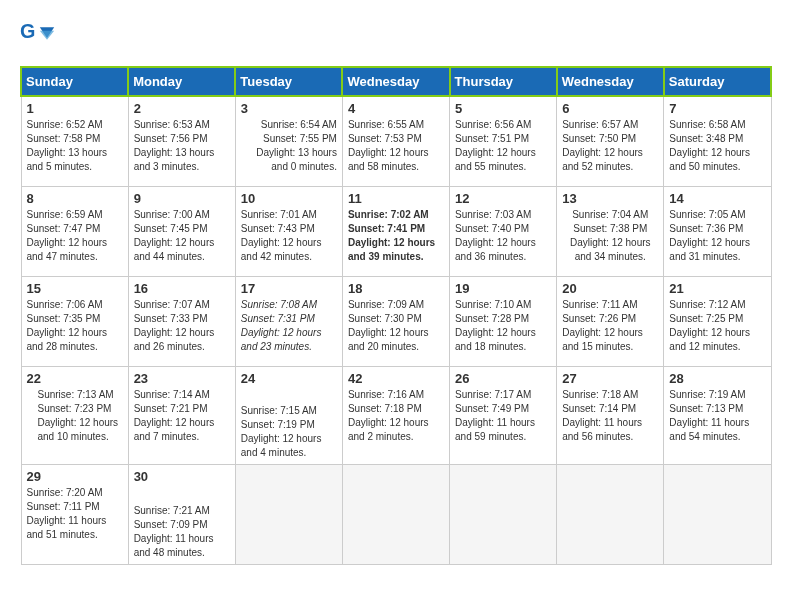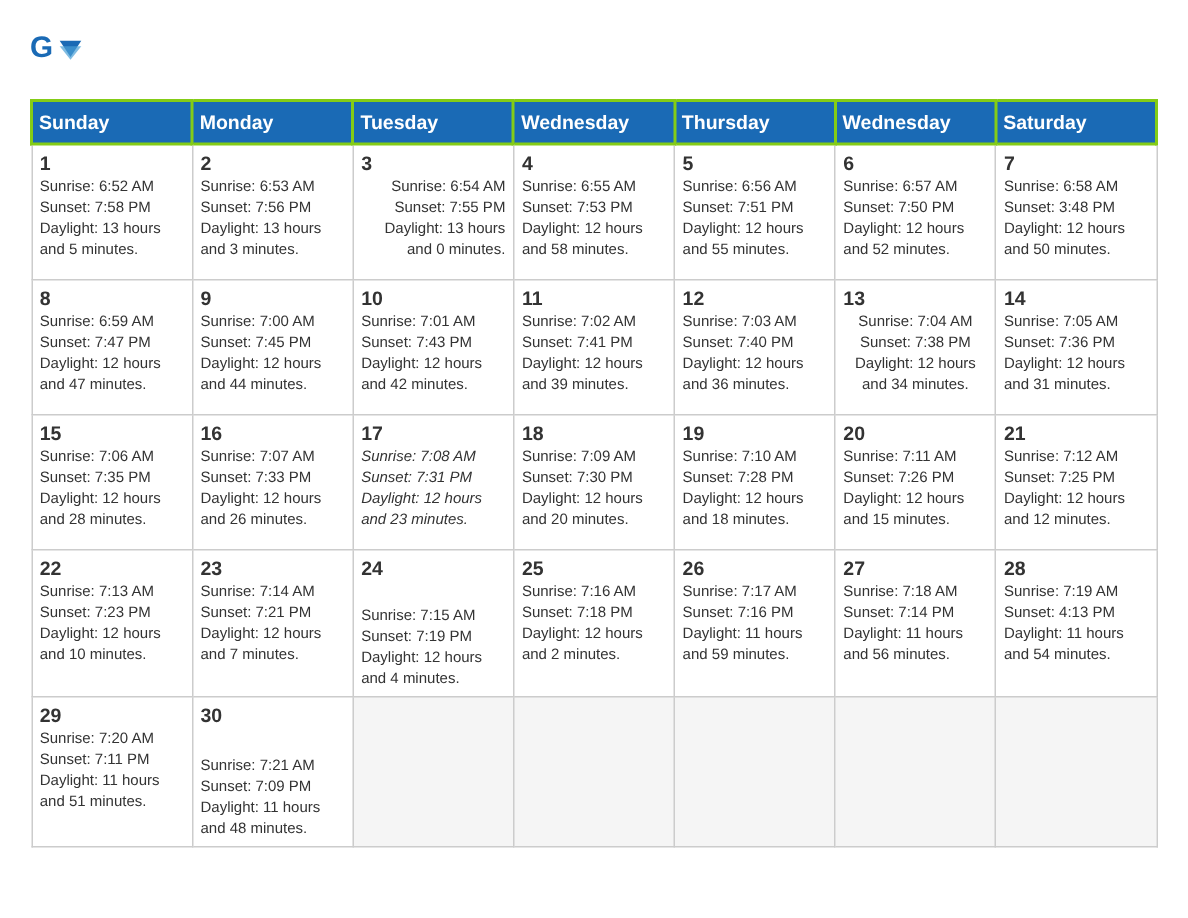--- a/index.html
+++ b/index.html
@@ -182,21 +182,21 @@
         </td>
         <td>
           <span class="day-num">10</span>
           <div class="day-info" style="white-space: pre-line;">Sunrise: 7:01 AM
 Sunset: 7:43 PM
 Daylight: 12 hours
 and 42 minutes.</div>
         </td>
         <td>
           <span class="day-num">11</span>
-          <div class="day-info" style="white-space: pre-line;">Sunrise: 7:02 AM
+          <div class="day-info" style="white-space: pre-line; font-weight: bold;">Sunrise: 7:02 AM
 Sunset: 7:41 PM
 Daylight: 12 hours
 and 39 minutes.</div>
         </td>
         <td>
           <span class="day-num">12</span>
           <div class="day-info" style="white-space: pre-line;">Sunrise: 7:03 AM
 Sunset: 7:40 PM
 Daylight: 12 hours
 and 36 minutes.</div>
@@ -263,64 +263,64 @@
           <span class="day-num">21</span>
           <div class="day-info" style="white-space: pre-line;">Sunrise: 7:12 AM
 Sunset: 7:25 PM
 Daylight: 12 hours
 and 12 minutes.</div>
         </td>
       </tr>
       <tr>
         <td>
           <span class="day-num">22</span>
-          <div class="day-info" style="white-space: pre-line;">Sunrise: 7:13 AM
+          <div class="day-info" style="white-space: pre-line; margin-left: 11px;">Sunrise: 7:13 AM
 Sunset: 7:23 PM
 Daylight: 12 hours
 and 10 minutes.</div>
         </td>
         <td>
           <span class="day-num">23</span>
           <div class="day-info" style="white-space: pre-line;">Sunrise: 7:14 AM
 Sunset: 7:21 PM
 Daylight: 12 hours
 and 7 minutes.</div>
         </td>
         <td>
           <span class="day-num">24</span>
           <div class="day-info" style="white-space: pre-line; margin-top: 18px;">Sunrise: 7:15 AM
 Sunset: 7:19 PM
 Daylight: 12 hours
 and 4 minutes.</div>
         </td>
         <td>
-          <span class="day-num">25</span>
+          <span class="day-num">42</span>
           <div class="day-info" style="white-space: pre-line;">Sunrise: 7:16 AM
 Sunset: 7:18 PM
 Daylight: 12 hours
 and 2 minutes.</div>
         </td>
         <td>
           <span class="day-num">26</span>
           <div class="day-info" style="white-space: pre-line;">Sunrise: 7:17 AM
-Sunset: 7:16 PM
+Sunset: 7:49 PM
 Daylight: 11 hours
 and 59 minutes.</div>
         </td>
         <td>
           <span class="day-num">27</span>
           <div class="day-info" style="white-space: pre-line;">Sunrise: 7:18 AM
 Sunset: 7:14 PM
 Daylight: 11 hours
 and 56 minutes.</div>
         </td>
         <td>
           <span class="day-num">28</span>
           <div class="day-info" style="white-space: pre-line;">Sunrise: 7:19 AM
-Sunset: 4:13 PM
+Sunset: 7:13 PM
 Daylight: 11 hours
 and 54 minutes.</div>
         </td>
       </tr>
       <tr>
         <td>
           <span class="day-num">29</span>
           <div class="day-info" style="white-space: pre-line;">Sunrise: 7:20 AM
 Sunset: 7:11 PM
 Daylight: 11 hours

